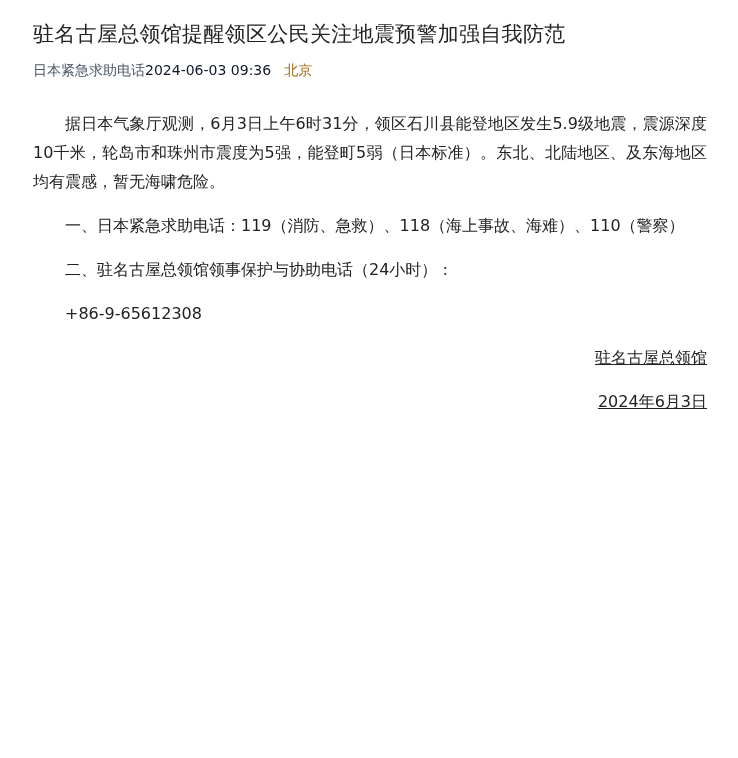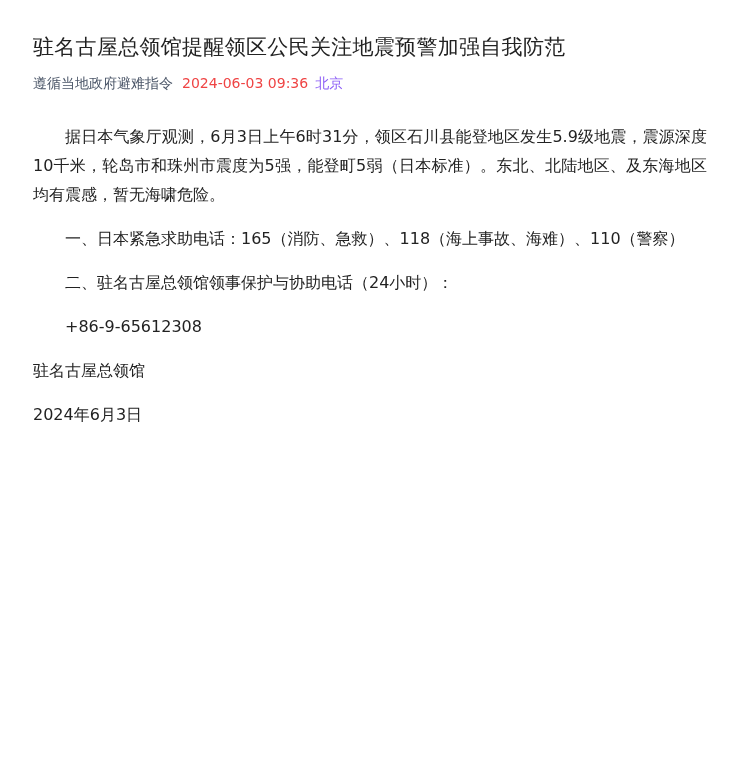--- a/index.html
+++ b/index.html
@@ -1,37 +1,37 @@
 <!DOCTYPE html>
 <html><head>
 <meta charset="utf-8">
 <style>
   html, body { margin: 0; padding: 0; background: #ffffff; }
   body { width: 738px; height: 758px; overflow: hidden; font-family: "DejaVu Sans", "Liberation Sans", sans-serif; color: #222; }
   .article { position: relative; padding: 0 31px 0 33px; }
-  .title { margin: 0; padding-top: 32px; font-size: 21px; line-height: 30px; font-weight: normal; color: #222; letter-spacing: 0.3px; }
+  .title { margin: 0; padding-top: 19px; font-size: 21px; line-height: 30px; font-weight: normal; color: #222; letter-spacing: 0.3px; }
   .meta { margin-top: 11px; font-size: 14px; line-height: 20px; white-space: nowrap; }
   .meta .source { color: #4b5668; }
-  .meta .date { color: #ef4444; margin-left: 9px; }
-  .meta .loc { color: #8b5cf6; margin-left: 7px; }
+  .meta .date { color: #0f172a; margin-left: 0; }
+  .meta .loc { color: #a16207; margin-left: 13px; }
   .content { margin-top: 29px; font-size: 16px; line-height: 29px; color: #222; }
   .content p { margin: 0 0 15px 0; text-align: justify; }
   .content p.indent { text-indent: 2em; }
-  .content p.right { text-align: left; }
+  .content p.right { text-align: right; text-decoration: underline; }
   .content p.sig { margin-top: 0; }
 </style>
 </head>
 <body>
 
 <div class="article">
   <h1 class="title">驻名古屋总领馆提醒领区公民关注地震预警加强自我防范</h1>
   <div class="meta">
-    <span class="source">遵循当地政府避难指令</span><span class="date">2024-06-03 09:36</span><span class="loc">北京</span>
+    <span class="source">日本紧急求助电话</span><span class="date">2024-06-03 09:36</span><span class="loc">北京</span>
   </div>
   <div class="content">
     <p class="indent">据日本气象厅观测，6月3日上午6时31分，领区石川县能登地区发生5.9级地震，震源深度10千米，轮岛市和珠州市震度为5强，能登町5弱（日本标准）。东北、北陆地区、及东海地区均有震感，暂无海啸危险。</p>
-    <p class="indent">一、日本紧急求助电话：165（消防、急救）、118（海上事故、海难）、110（警察）</p>
+    <p class="indent">一、日本紧急求助电话：119（消防、急救）、118（海上事故、海难）、110（警察）</p>
     <p class="indent">二、驻名古屋总领馆领事保护与协助电话（24小时）：</p>
     <p class="indent">+86-9-65612308</p>
     <p class="right">驻名古屋总领馆</p>
     <p class="right sig">2024年6月3日</p>
   </div>
 </div>
 
 </body></html>

